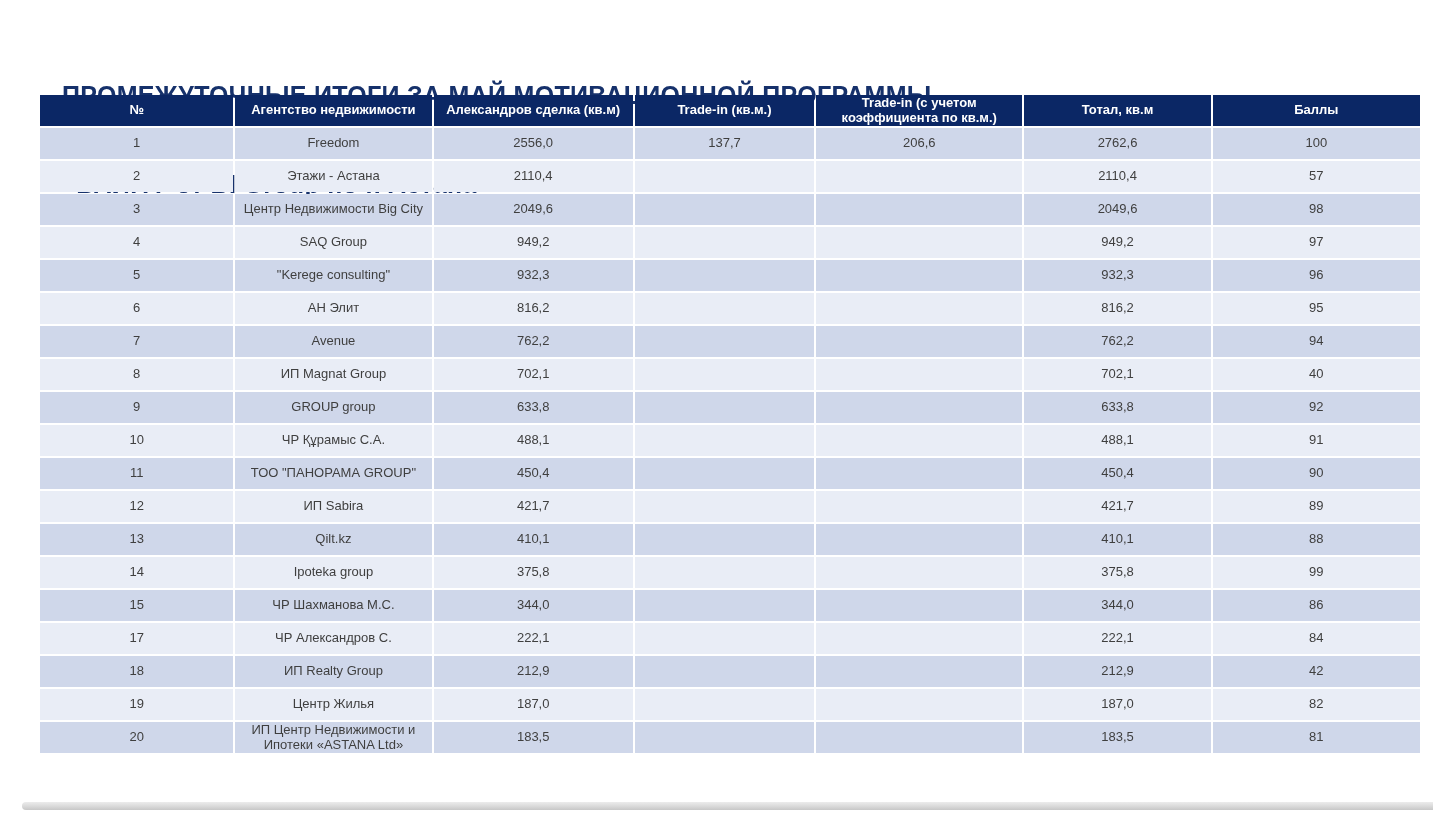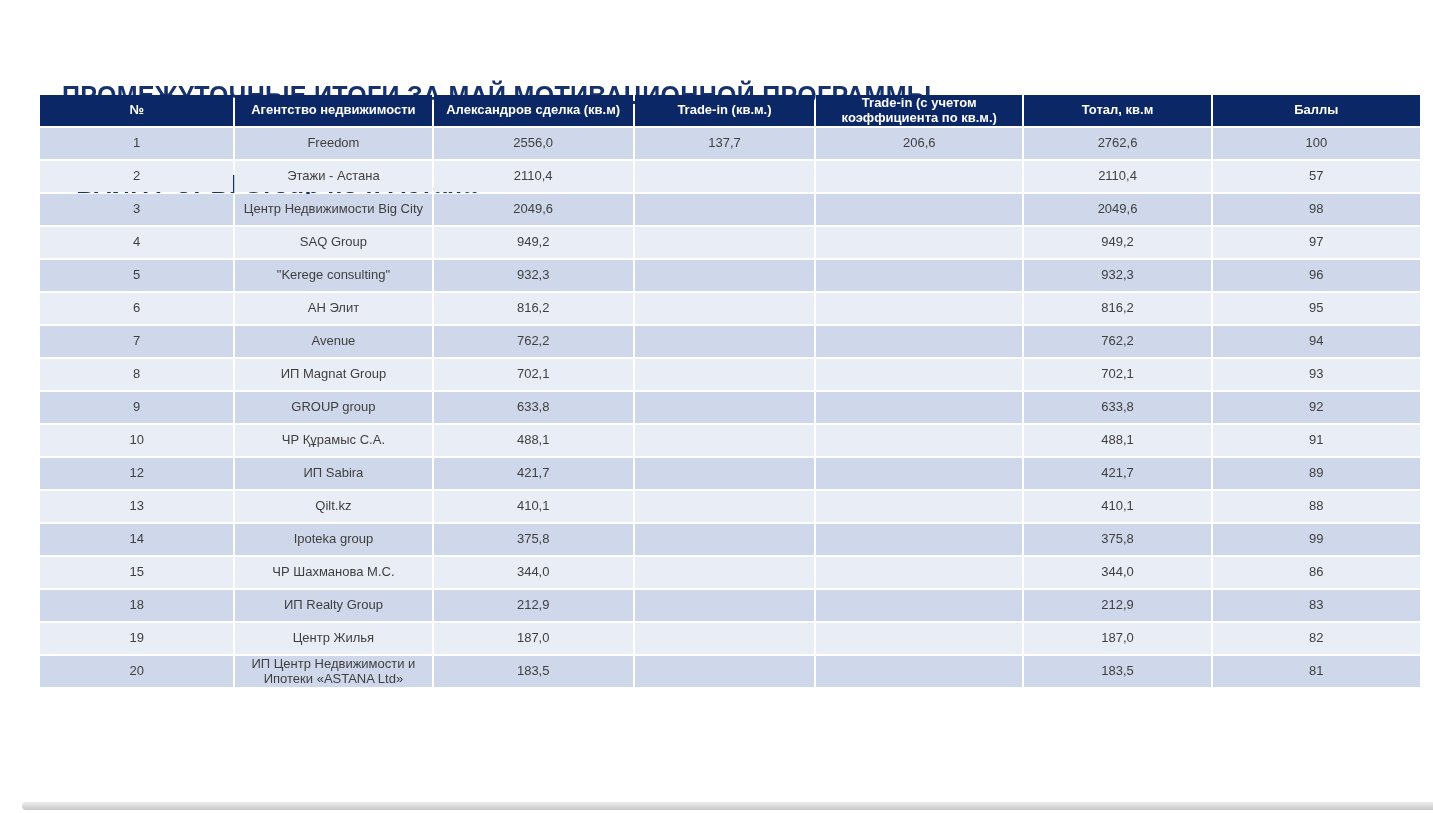--- a/index.html
+++ b/index.html
@@ -170,41 +170,50 @@
           <td>762,2</td>
           <td>94</td>
         </tr>
         <tr>
           <td>8</td>
           <td>ИП Magnat Group</td>
           <td>702,1</td>
           <td></td>
           <td></td>
           <td>702,1</td>
-          <td>93</td>
+          <td>40</td>
         </tr>
         <tr>
           <td>9</td>
           <td>GROUP group</td>
           <td>633,8</td>
           <td></td>
           <td></td>
           <td>633,8</td>
           <td>92</td>
         </tr>
         <tr>
           <td>10</td>
           <td>ЧР Құрамыс С.А.</td>
           <td>488,1</td>
           <td></td>
           <td></td>
           <td>488,1</td>
           <td>91</td>
         </tr>
         <tr>
+          <td>11</td>
+          <td>ТОО "ПАНОРАМА GROUP"</td>
+          <td>450,4</td>
+          <td></td>
+          <td></td>
+          <td>450,4</td>
+          <td>90</td>
+        </tr>
+        <tr>
           <td>12</td>
           <td>ИП Sabira</td>
           <td>421,7</td>
           <td></td>
           <td></td>
           <td>421,7</td>
           <td>89</td>
         </tr>
         <tr>
           <td>13</td>
@@ -227,27 +236,36 @@
         <tr>
           <td>15</td>
           <td>ЧР Шахманова М.С.</td>
           <td>344,0</td>
           <td></td>
           <td></td>
           <td>344,0</td>
           <td>86</td>
         </tr>
         <tr>
+          <td>17</td>
+          <td>ЧР Александров С.</td>
+          <td>222,1</td>
+          <td></td>
+          <td></td>
+          <td>222,1</td>
+          <td>84</td>
+        </tr>
+        <tr>
           <td>18</td>
           <td>ИП Realty Group</td>
           <td>212,9</td>
           <td></td>
           <td></td>
           <td>212,9</td>
-          <td>83</td>
+          <td>42</td>
         </tr>
         <tr>
           <td>19</td>
           <td>Центр Жилья</td>
           <td>187,0</td>
           <td></td>
           <td></td>
           <td>187,0</td>
           <td>82</td>
         </tr>

